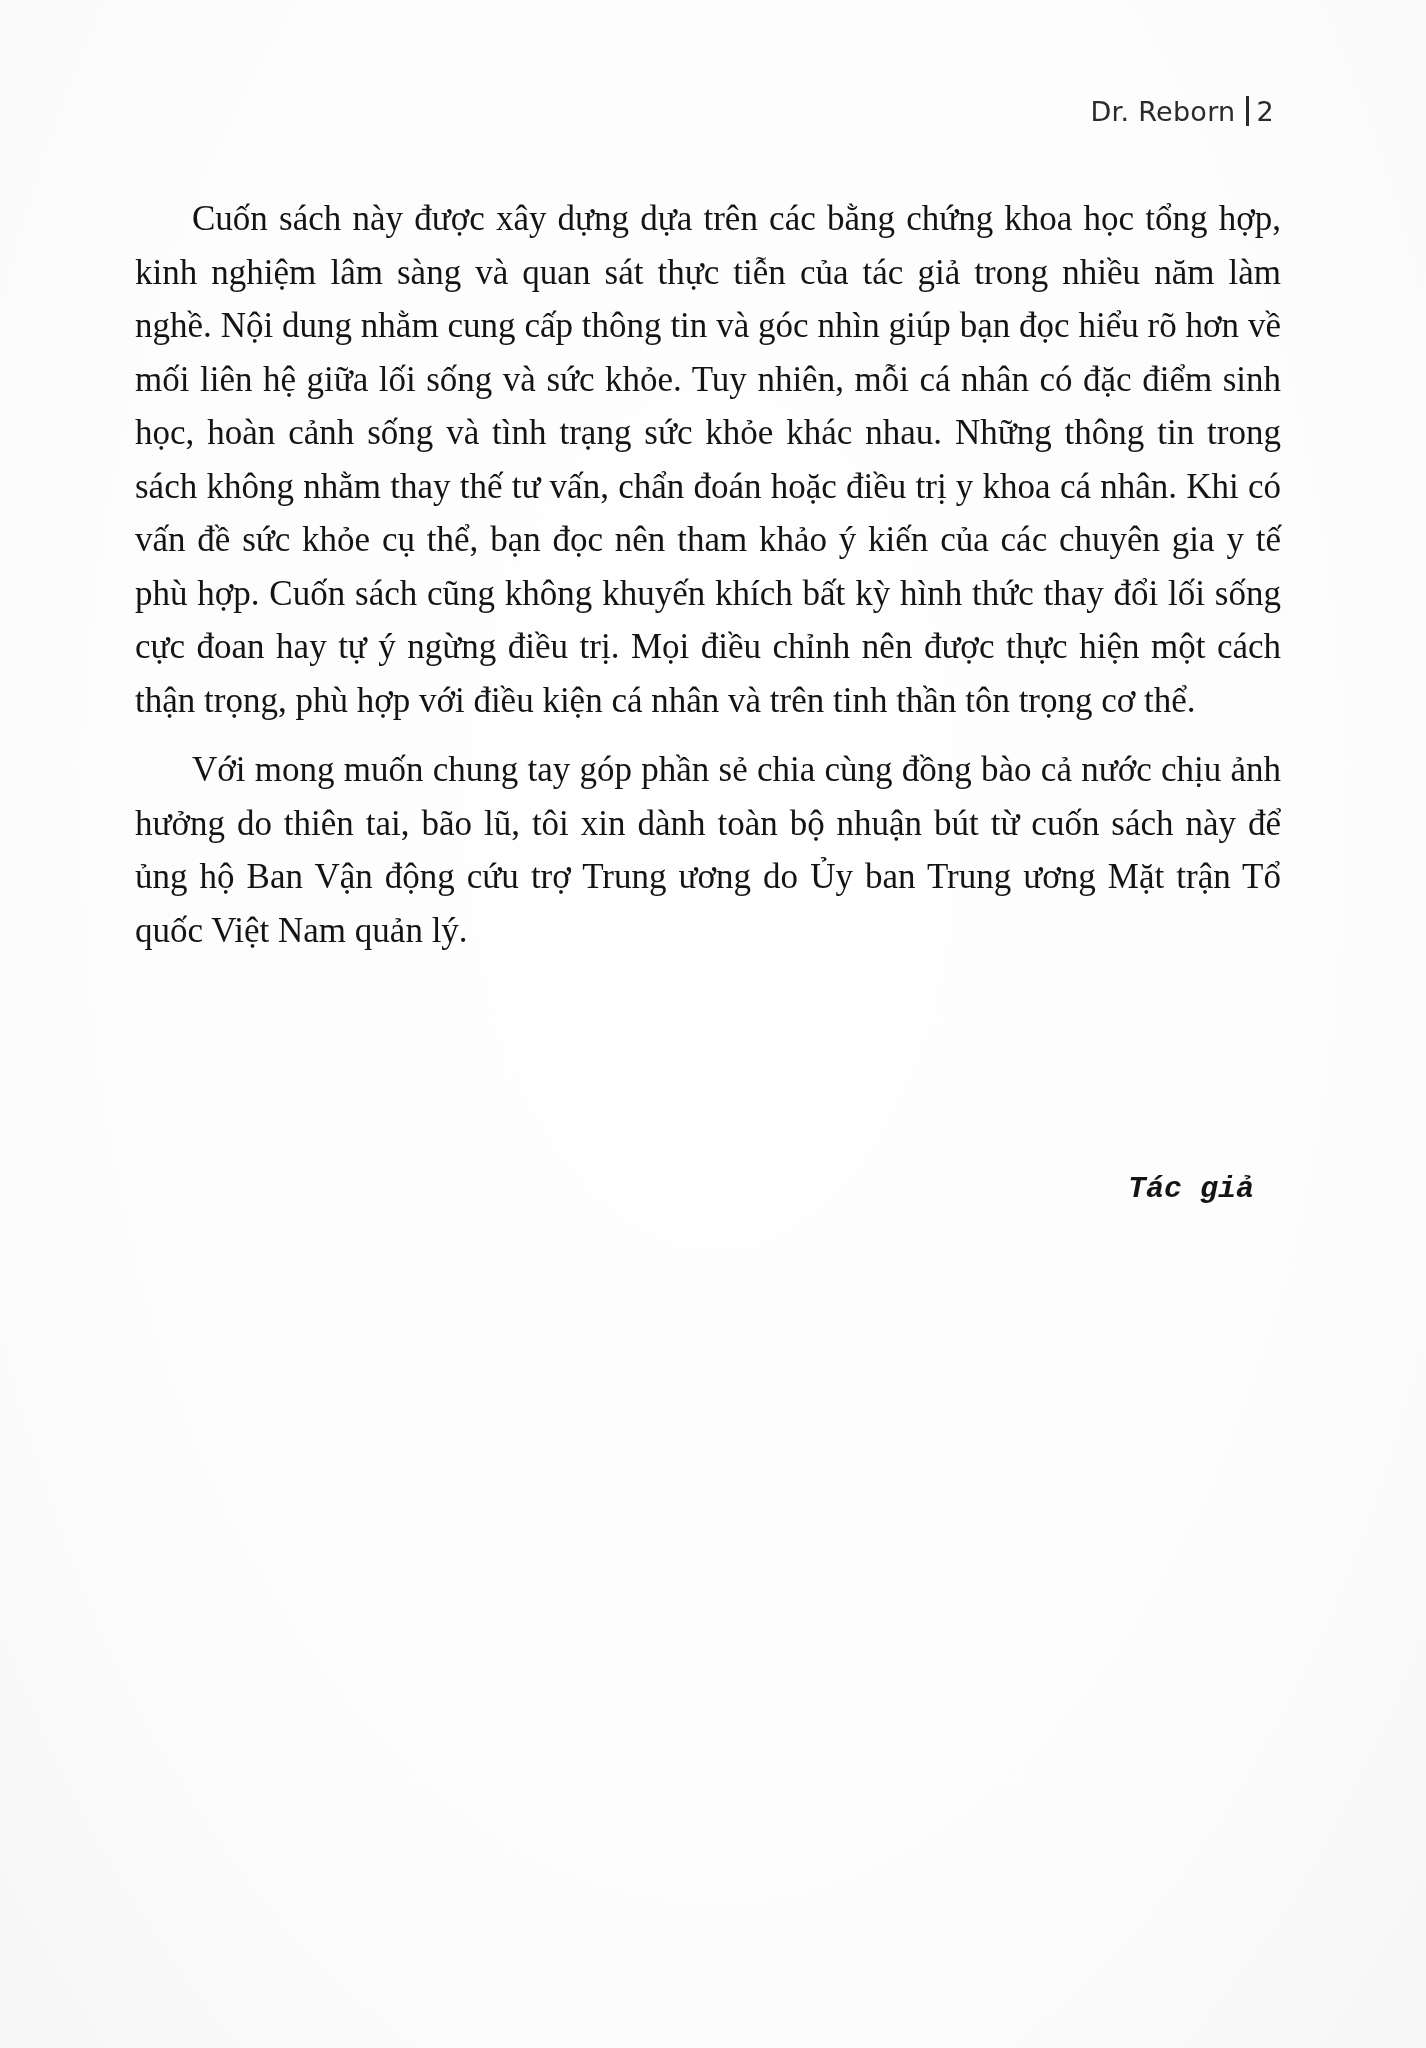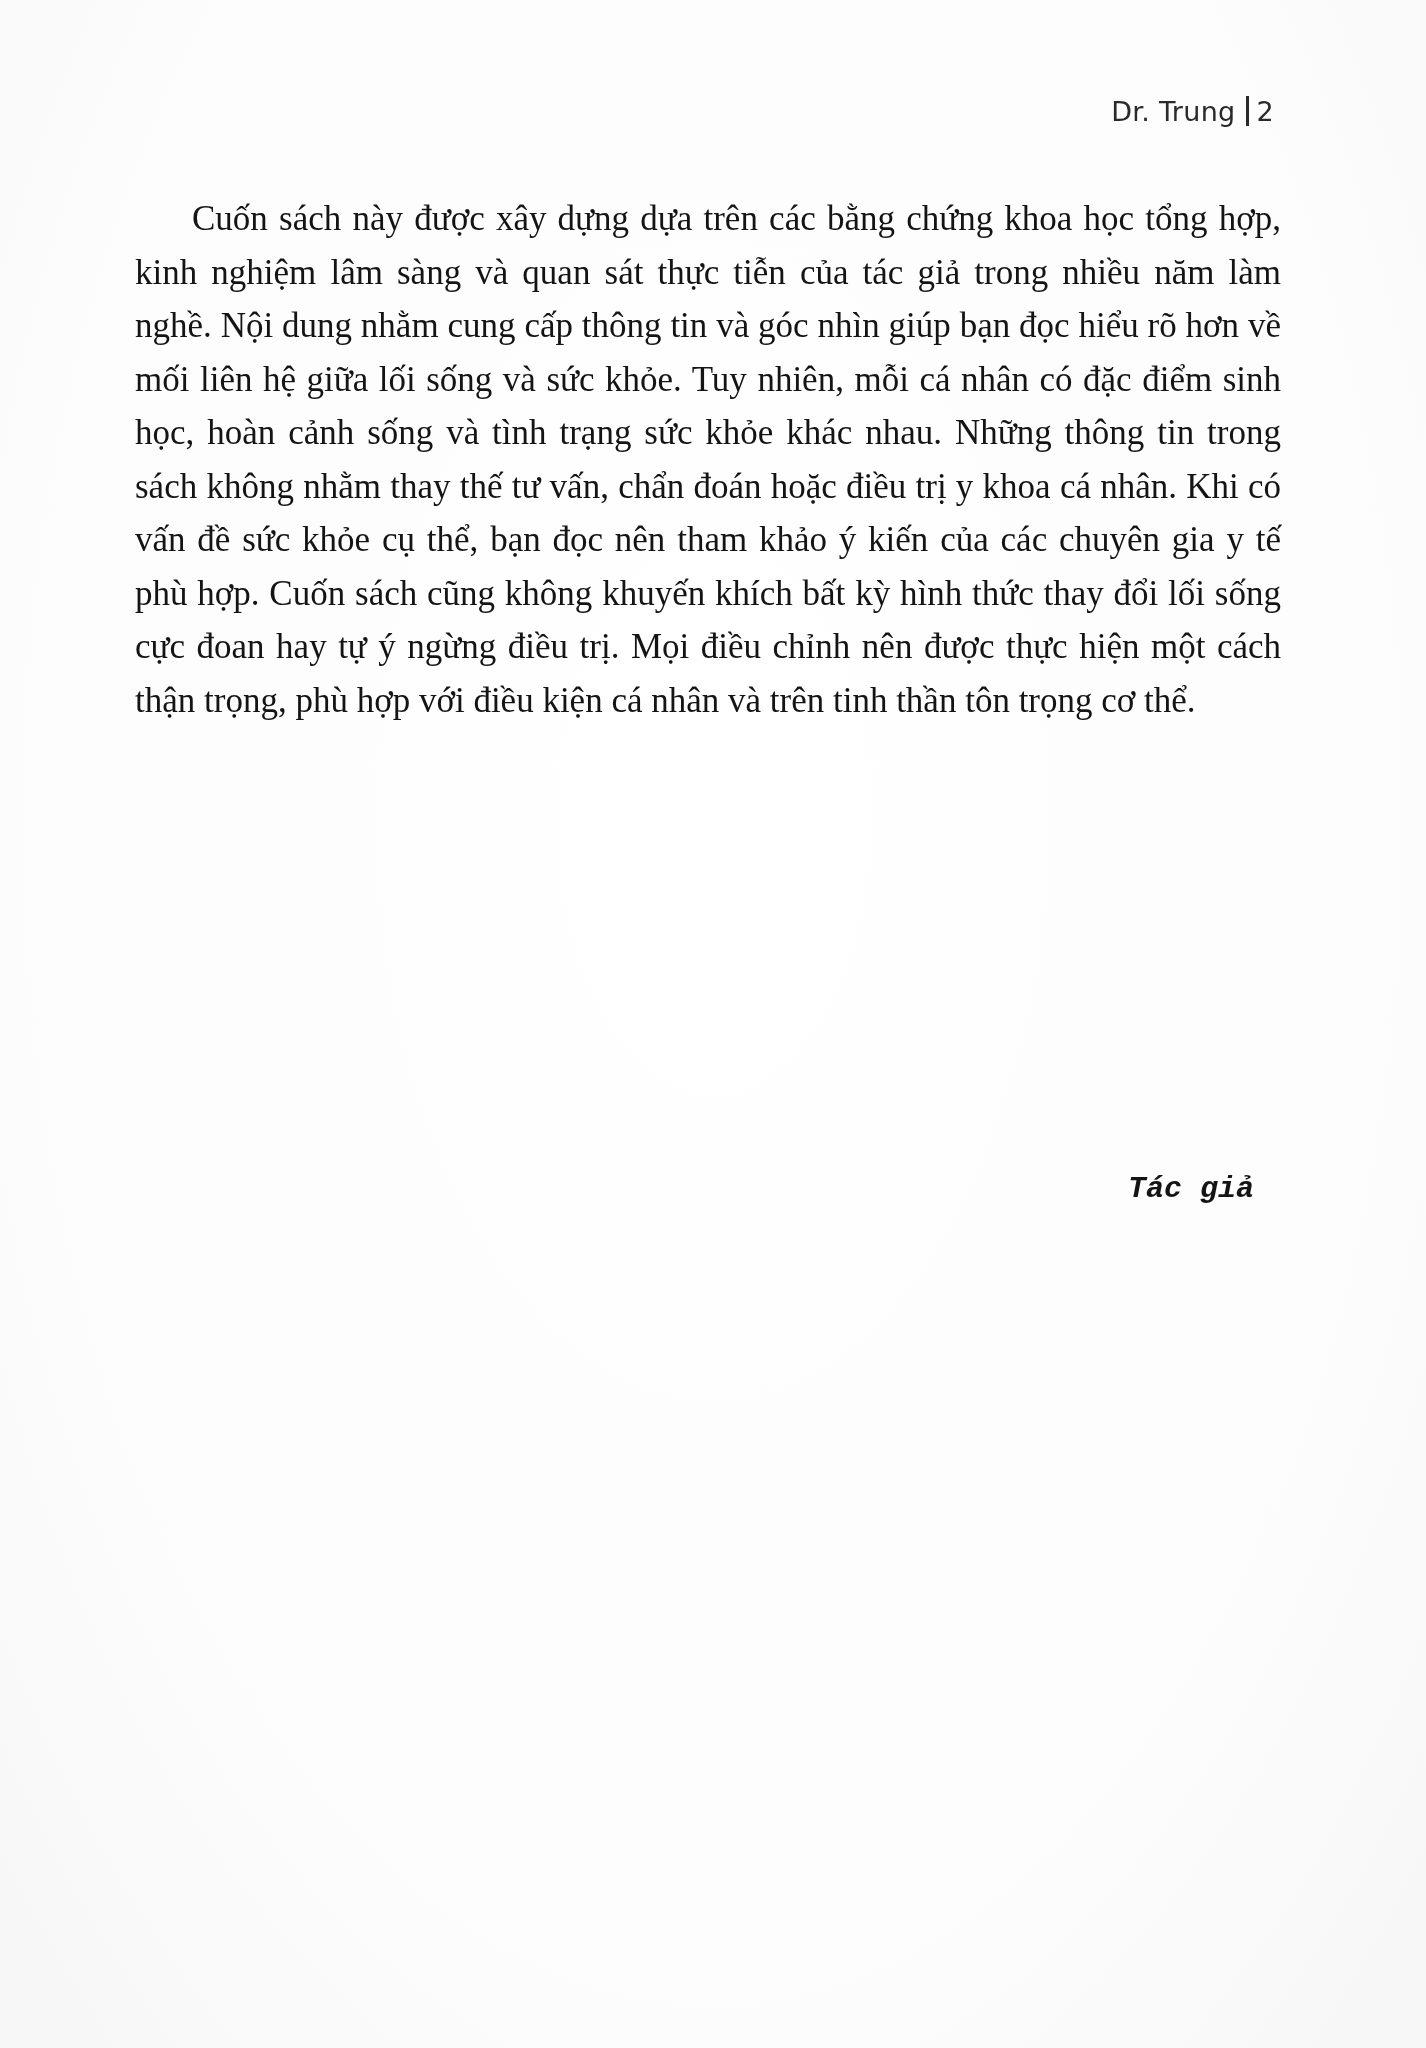--- a/index.html
+++ b/index.html
@@ -85,25 +85,26 @@
       text-align: justify;
       pointer-events: none;
     }
   </style>
 </head>
 <body>
 
 <div class="page">
 
   <div class="running-header">
-    <span>Dr. Trung</span><span class="sep"></span><span>2</span>
+    <span>Dr. Reborn</span><span class="sep"></span><span>2</span>
   </div>
 
   <div class="body-text">
     <p class="indent">Cuốn sách này được xây dựng dựa trên các bằng chứng khoa học tổng hợp, kinh nghiệm lâm sàng và quan sát thực tiễn của tác giả trong nhiều năm làm nghề. Nội dung nhằm cung cấp thông tin và góc nhìn giúp bạn đọc hiểu rõ hơn về mối liên hệ giữa lối sống và sức khỏe. Tuy nhiên, mỗi cá nhân có đặc điểm sinh học, hoàn cảnh sống và tình trạng sức khỏe khác nhau. Những thông tin trong sách không nhằm thay thế tư vấn, chẩn đoán hoặc điều trị y khoa cá nhân. Khi có vấn đề sức khỏe cụ thể, bạn đọc nên tham khảo ý kiến của các chuyên gia y tế phù hợp. Cuốn sách cũng không khuyến khích bất kỳ hình thức thay đổi lối sống cực đoan hay tự ý ngừng điều trị. Mọi điều chỉnh nên được thực hiện một cách thận trọng, phù hợp với điều kiện cá nhân và trên tinh thần tôn trọng cơ thể.</p>
+    <p class="indent">Với mong muốn chung tay góp phần sẻ chia cùng đồng bào cả nước chịu ảnh hưởng do thiên tai, bão lũ, tôi xin dành toàn bộ nhuận bút từ cuốn sách này để ủng hộ Ban Vận động cứu trợ Trung ương do Ủy ban Trung ương Mặt trận Tổ quốc Việt Nam quản lý.</p>
   </div>
 
   <div class="signature">Tác giả</div>
 
   <div class="bleed" aria-hidden="true">
     &nbsp;
   </div>
 
 </div>
 

